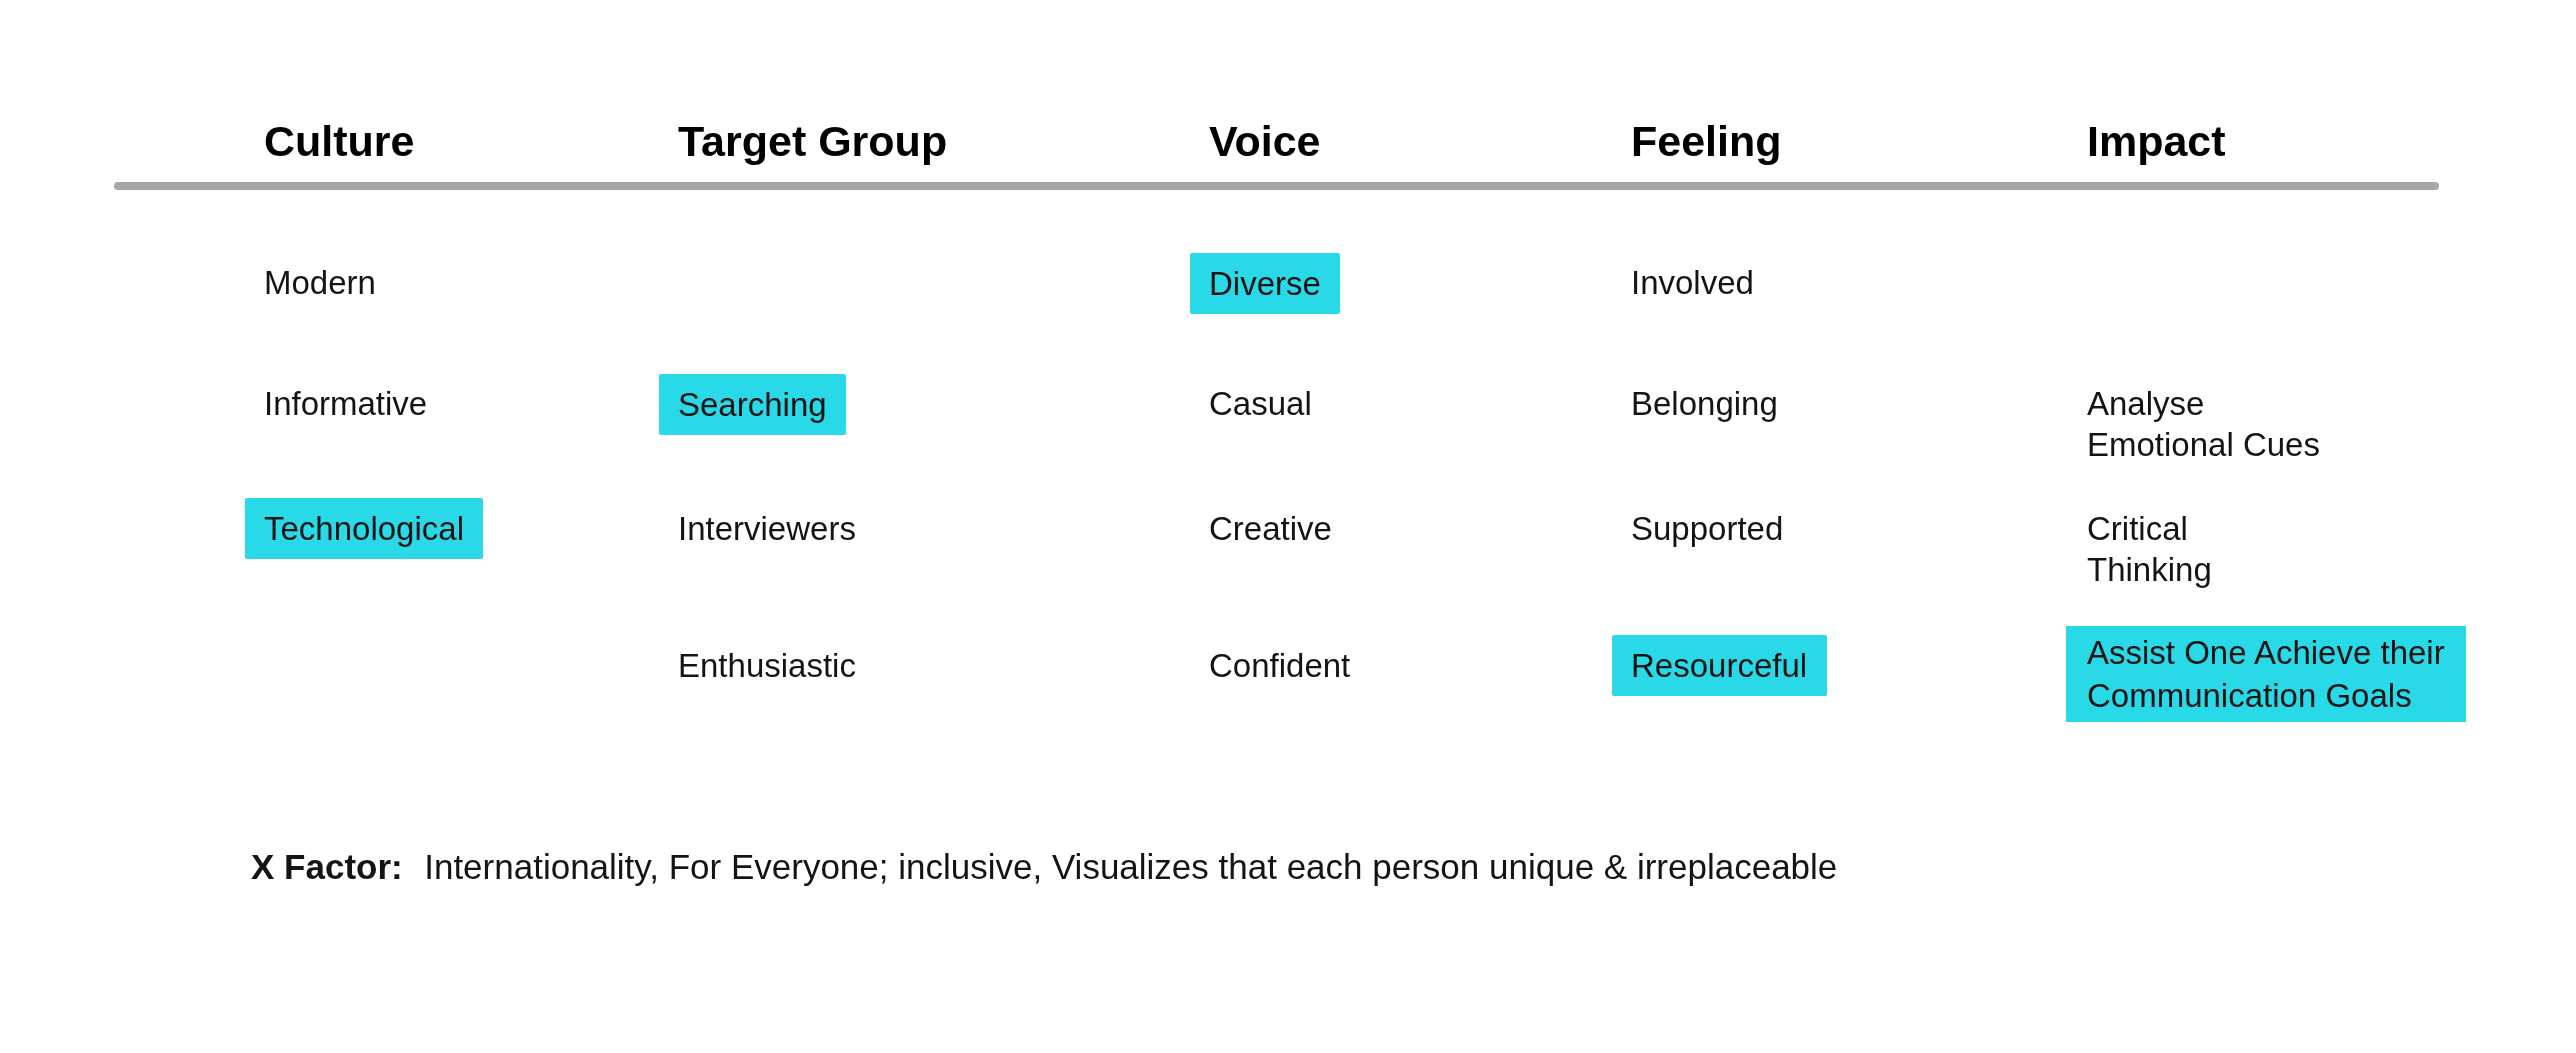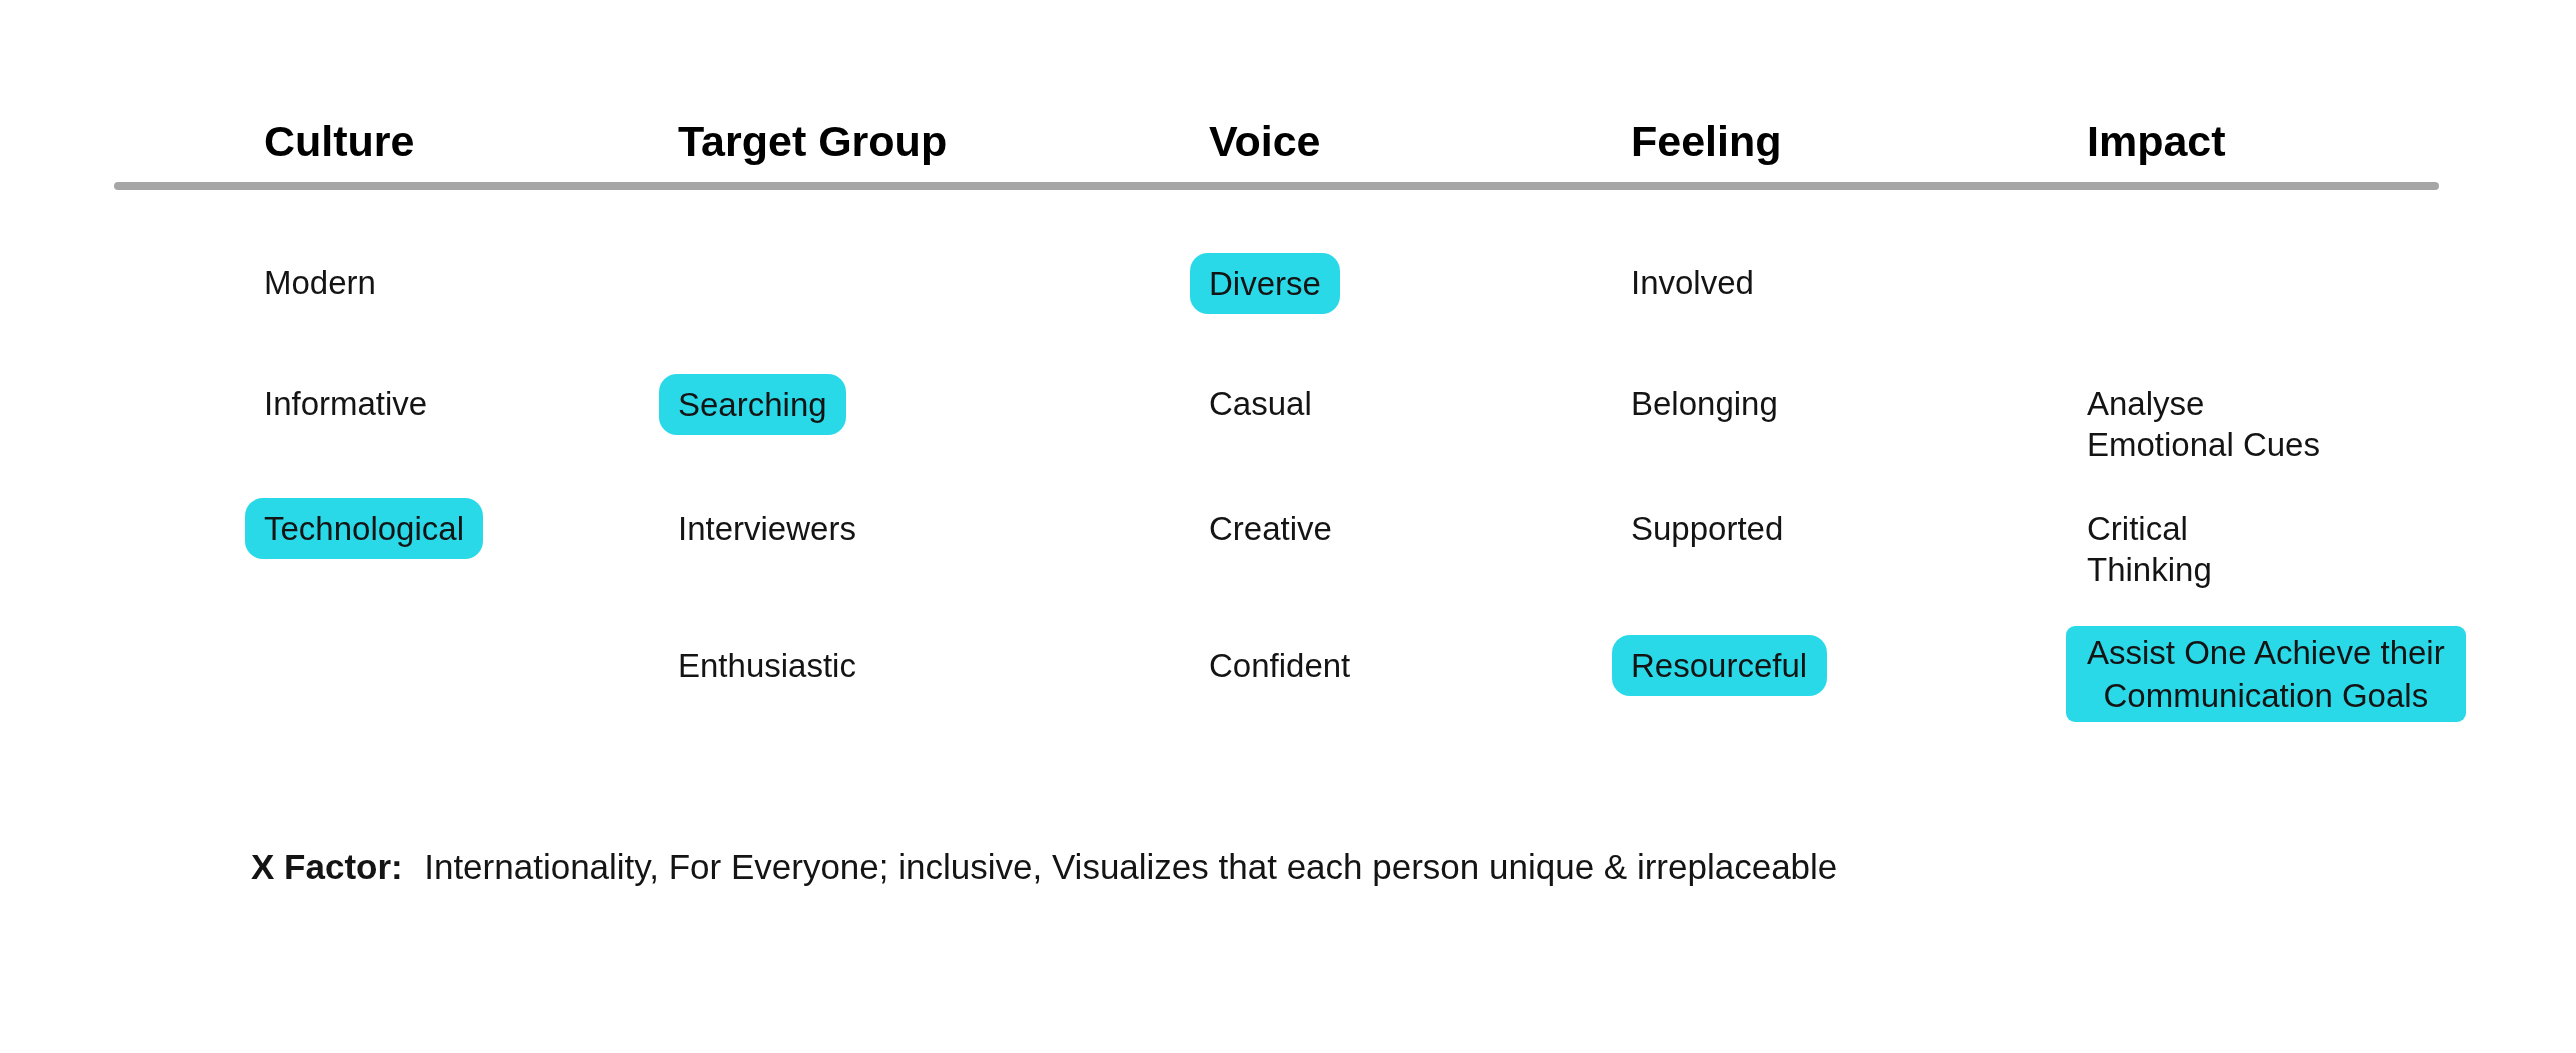--- a/index.html
+++ b/index.html
@@ -2,22 +2,22 @@
 <html style="--accent: #29d9e8; --divider: #a6a6a6;"><head>
 <meta charset="utf-8">
 <style>
   html,body{margin:0;padding:0;background:#ffffff;}
   body{width:2576px;height:1053px;font-family:"Liberation Sans",sans-serif;}
   .canvas{position:relative;width:2576px;height:1053px;background:#ffffff;overflow:hidden;margin-left:46px;}
   .col-head{position:absolute;top:116px;font-size:43px;font-weight:700;color:#000;line-height:51px;white-space:nowrap;}
   .divider{position:absolute;left:68px;top:182px;width:2325px;height:7.8px;border-radius:3.9px;background:var(--divider,#a6a6a6);}
   .cell{position:absolute;font-size:33px;color:#141414;line-height:43px;white-space:nowrap;}
   .cell.multi{line-height:41px;}
-  .hl{display:inline-block;background:var(--accent,#29d9e8);border-radius:18px;padding:8.8px 19.5px;margin-left:-19.5px;}
-  .hl-block{display:inline-block;background:var(--accent,#29d9e8);border-radius:9px;padding:4.9px 21.5px;margin-left:-21.5px;line-height:43px;text-align:center;}
+  .hl{display:inline-block;background:var(--accent,#29d9e8);border-radius:2px;padding:8.8px 19.5px;margin-left:-19.5px;}
+  .hl-block{display:inline-block;background:var(--accent,#29d9e8);border-radius:0;padding:4.9px 21.5px;margin-left:-21.5px;line-height:43px;}
   .xfactor{position:absolute;left:205px;top:845px;font-size:35px;color:#141414;line-height:43px;white-space:nowrap;}
   .xfactor .xf-label{font-weight:700;margin-right:21.5px;}
 </style>
 </head>
 <body>
 
 <div class="canvas">
 
   <div class="col-head" style="left:218px">Culture</div>
   <div class="col-head" style="left:632px">Target Group</div>

